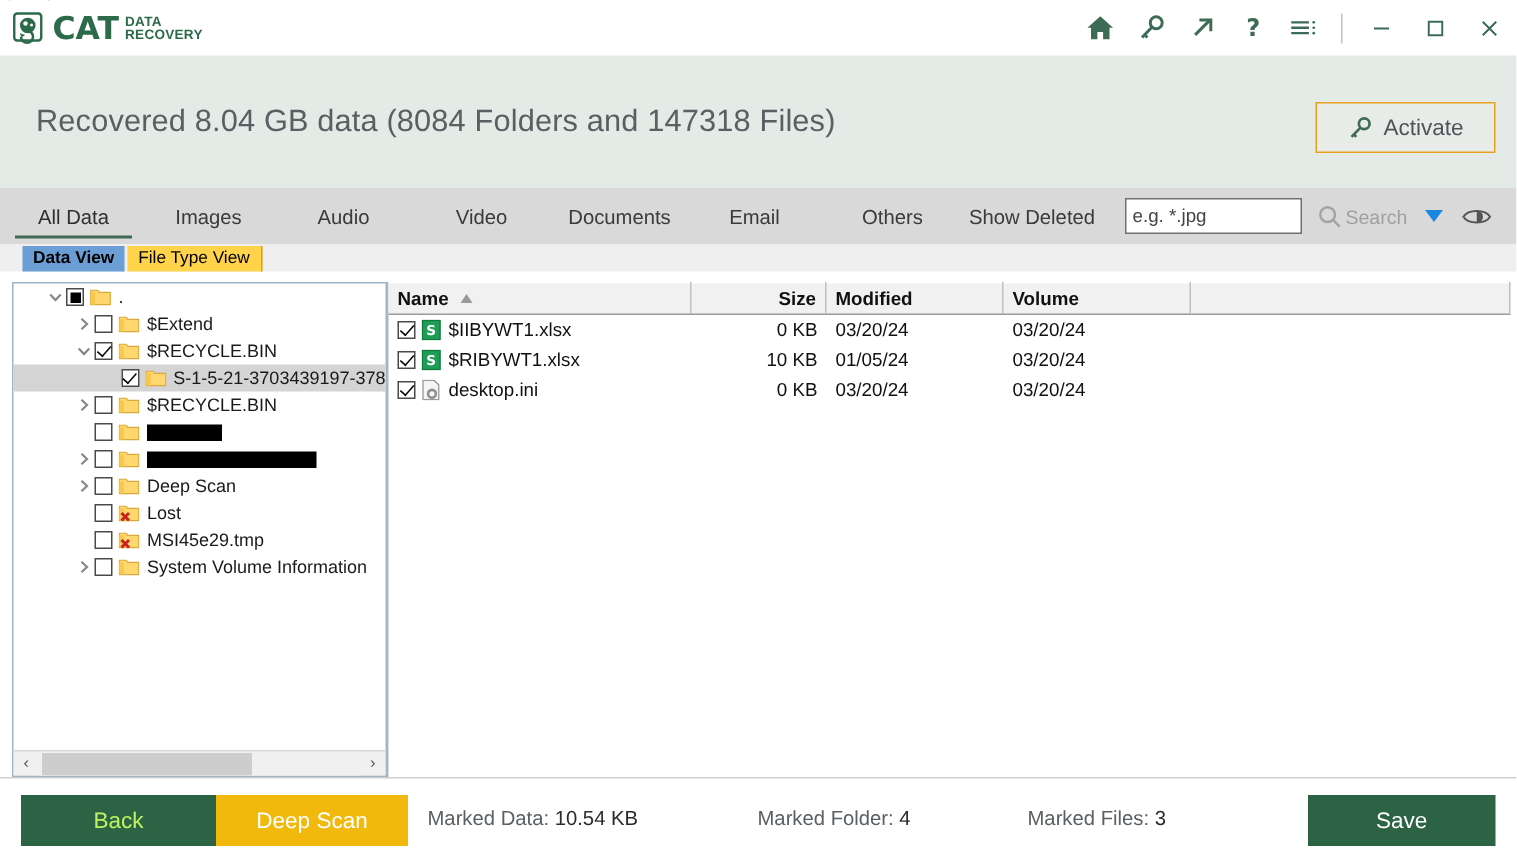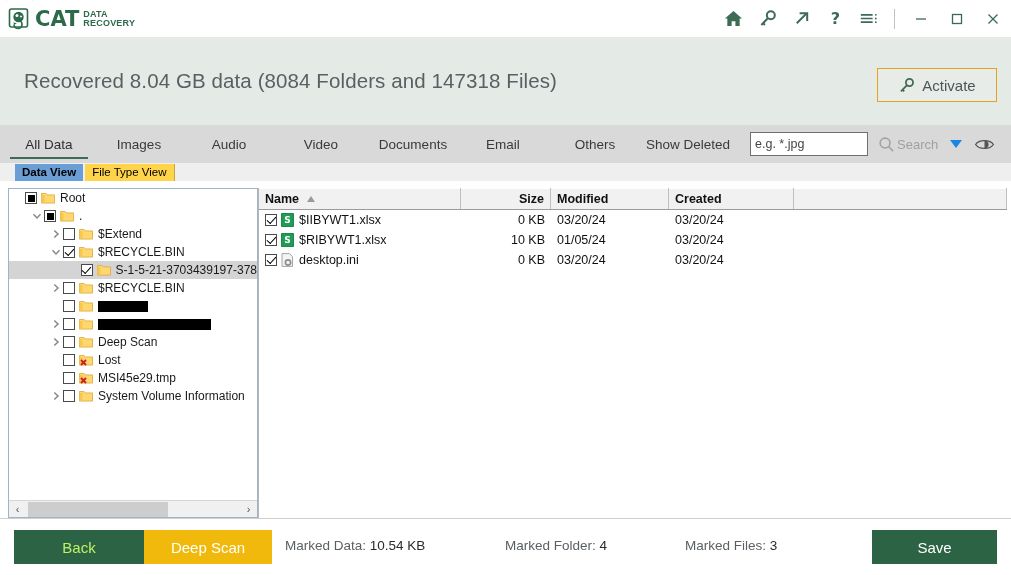--- a/index.html
+++ b/index.html
@@ -320,29 +320,20 @@
     </div>
   </div>
 
   <div class="viewtabs">
     <div class="vtab sel">Data View</div>
     <div class="vtab alt">File Type View</div>
   </div>
 
   <div class="tree-panel">
     <div class="tree-inner" id="tree-host">
-        <div class="trow" style="padding-left: 2px;">
-          <div class="twist"></div>
-          <span class="cbx partial"></span>
-          <span class="folder-ico"><svg width="14" height="12" viewBox="0 0 14 12">
-              <path d="M0.5 1.5 h4.6 l1.1 1.4 h7.3 v8.2 h-13 z" fill="#ffd76e" stroke="#d9a93a" stroke-width="0.8"></path>
-              <rect x="0.5" y="3" width="3" height="8" fill="#f6c84c"></rect>
-            </svg></span>
-          <span class="tlabel">Root</span>
-        </div>
         <div class="trow" style="padding-left: 21px;">
           <div class="twist">
             <svg width="10" height="10" viewBox="0 0 10 10">
               <path d="M1.5 3.3 L5 7 L8.5 3.3" fill="none" stroke="#888" stroke-width="1.5"></path>
             </svg>
           </div>
           <span class="cbx partial"></span>
           <span class="folder-ico"><svg width="14" height="12" viewBox="0 0 14 12">
               <path d="M0.5 1.5 h4.6 l1.1 1.4 h7.3 v8.2 h-13 z" fill="#ffd76e" stroke="#d9a93a" stroke-width="0.8"></path>
               <rect x="0.5" y="3" width="3" height="8" fill="#f6c84c"></rect>
@@ -481,21 +472,21 @@
           <span>Name</span>
           <span class="sort-asc"></span>
         </div>
         <div class="hc" style="width: 90px; justify-content: flex-end;">
           <span>Size</span>
         </div>
         <div class="hc" style="width: 118px; justify-content: flex-start;">
           <span>Modified</span>
         </div>
         <div class="hc" style="width: 125px; justify-content: flex-start;">
-          <span>Created</span>
+          <span>Volume</span>
         </div>
         <div class="hc" style="width: 213px; justify-content: flex-start;">
           <span></span>
         </div>
       </div>
     <div id="list-body">
         <div class="lrow">
           <div class="lcell" style="width: 202px;">
             <span class="cbx checked"></span>
             <span class="file-ico"><svg width="13" height="14" viewBox="0 0 13 14">

